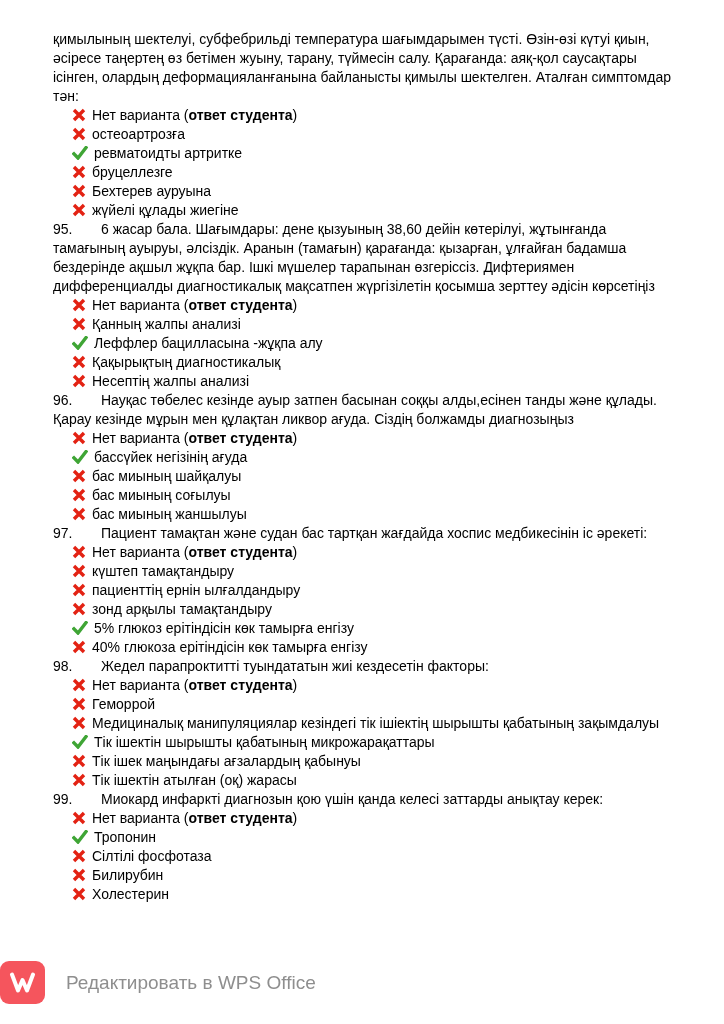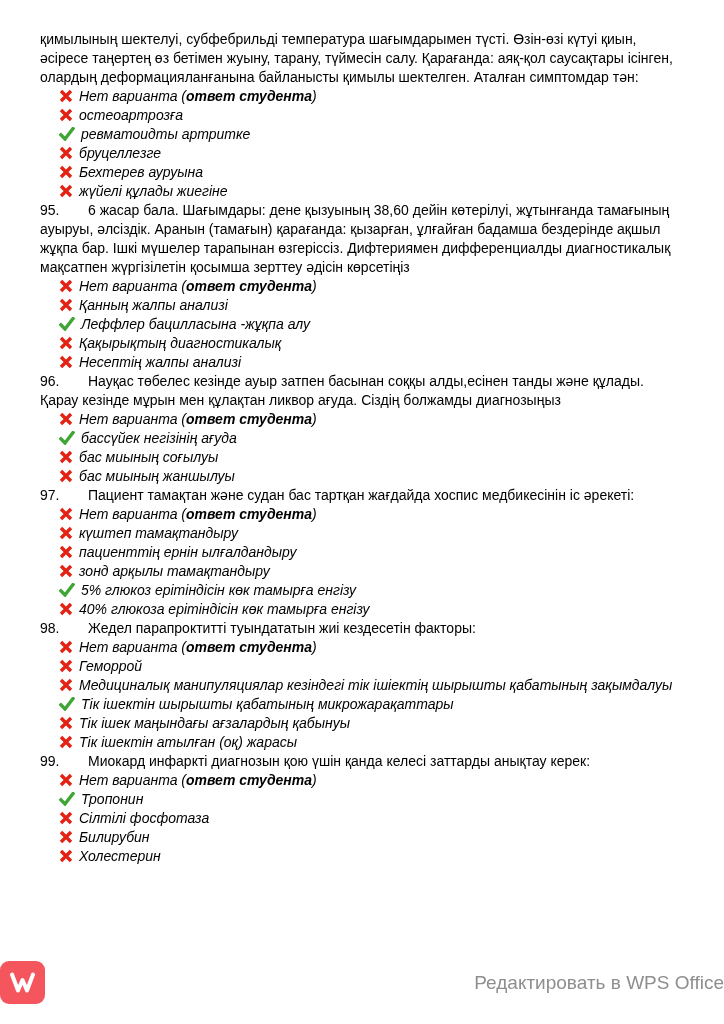--- a/index.html
+++ b/index.html
@@ -2,33 +2,33 @@
 <html><head>
 <meta charset="utf-8">
 <style>
   html,body{margin:0;padding:0;}
   body{
     width:724px;height:1024px;position:relative;overflow:hidden;
     background:#ffffff;color:#000;
     font-family:"Liberation Sans","DejaVu Sans",sans-serif;
     font-size:14px;line-height:19px;
   }
-  .page{padding:30px 46px 0 40px;}
+  .page{padding:30px 46px 0 53px;}
   .question-block{margin:0;}
   .qtext{margin:0;}
   .qnum{display:inline-block;width:48px;}
-  .options{margin:0;font-style:italic;}
+  .options{margin:0;}
   .option{margin:0;}
   .indent{display:inline-block;width:19px;}
   .mark{display:inline-block;margin-right:6px;}
   .mark svg{vertical-align:-2px;}
   .opt-text b{font-weight:bold;}
   .footer{
     position:absolute;left:0;right:0;bottom:20px;
-    display:flex;align-items:center;justify-content:space-between;gap:8px;
+    display:flex;align-items:center;justify-content:flex-start;gap:21px;
     cursor:pointer;
   }
   .wps-logo{
     width:45px;height:43px;border-radius:9px;
     display:flex;align-items:center;justify-content:center;
   }
   .footer-text{
     color:#8e8e8e;font-size:19px;line-height:22px;
   }
 </style>
@@ -96,20 +96,23 @@
     <p class="qtext"><span class="qnum">96.</span><span class="qbody">Науқас төбелес кезінде ауыр затпен басынан соққы алды,есінен танды және құлады. Қарау кезінде мұрын мен құлақтан ликвор ағуда. Сіздің болжамды диагнозыңыз</span></p>
     <div class="options">
   <p class="option"><span class="indent"></span><span class="mark"><svg width="14" height="14" viewBox="0 0 14 14">
                 <path d="M2 2 L12 12 M12 2 L2 12" fill="none" stroke="#e32213" stroke-width="3.4" stroke-linecap="butt"></path>
               </svg></span><span class="opt-text">Нет варианта (<b>ответ студента</b>)</span></p>
 
   <p class="option"><span class="indent"></span><span class="mark"><svg width="16" height="14" viewBox="0 0 16 14">
                 <path d="M2 7.8 L6 12 L14 1.6" fill="none" stroke="#3fa535" stroke-width="3.4" stroke-linecap="square"></path>
               </svg></span><span class="opt-text">бассүйек негізінің ағуда</span></p>
 
+  <p class="option"><span class="indent"></span><span class="mark"><svg width="14" height="14" viewBox="0 0 14 14">
+                <path d="M2 2 L12 12 M12 2 L2 12" fill="none" stroke="#e32213" stroke-width="3.4" stroke-linecap="butt"></path>
+              </svg></span><span class="opt-text">бас миының шайқалуы</span></p>
 
   <p class="option"><span class="indent"></span><span class="mark"><svg width="14" height="14" viewBox="0 0 14 14">
                 <path d="M2 2 L12 12 M12 2 L2 12" fill="none" stroke="#e32213" stroke-width="3.4" stroke-linecap="butt"></path>
               </svg></span><span class="opt-text">бас миының соғылуы</span></p>
 
   <p class="option"><span class="indent"></span><span class="mark"><svg width="14" height="14" viewBox="0 0 14 14">
                 <path d="M2 2 L12 12 M12 2 L2 12" fill="none" stroke="#e32213" stroke-width="3.4" stroke-linecap="butt"></path>
               </svg></span><span class="opt-text">бас миының жаншылуы</span></p>
 </div>
   </div>

